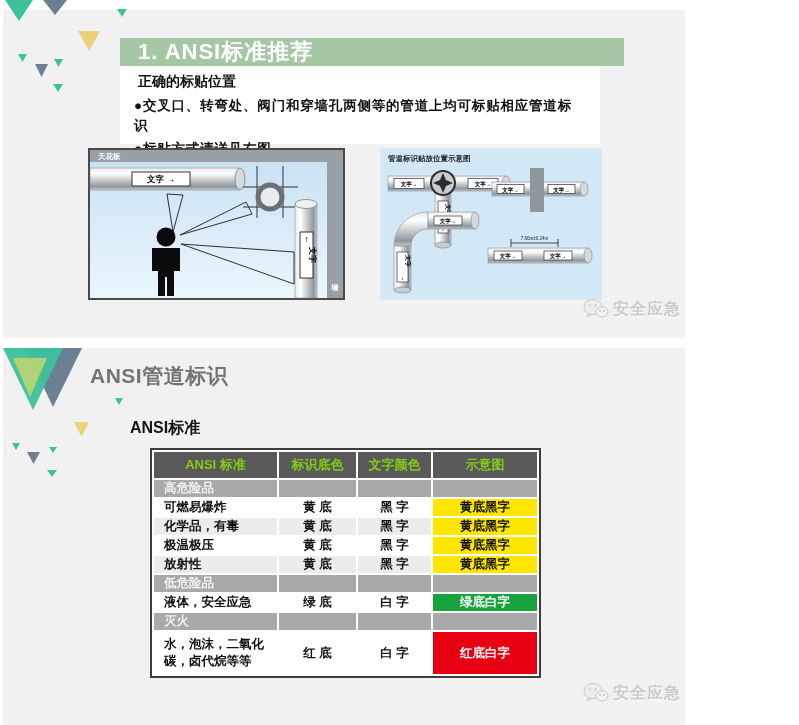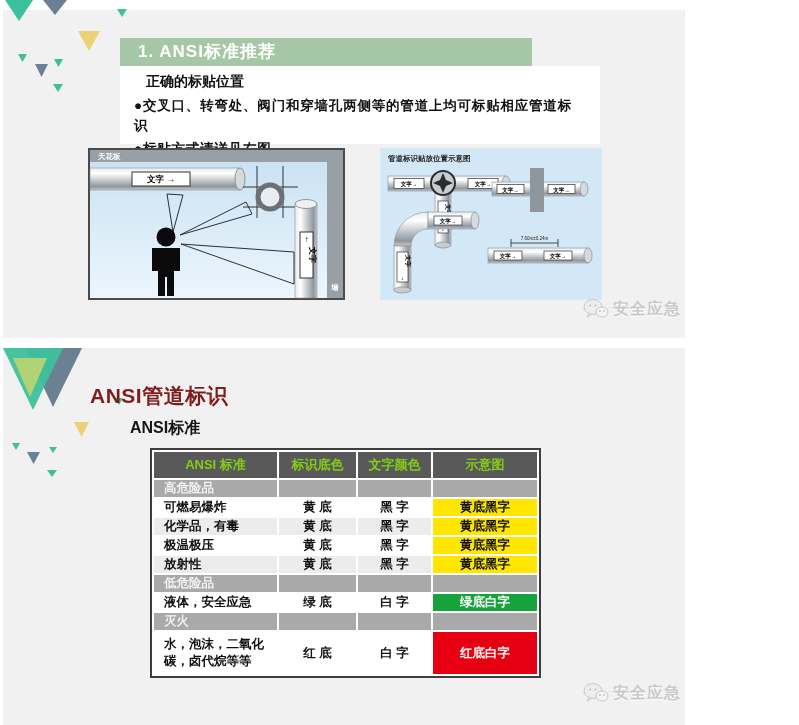--- a/index.html
+++ b/index.html
@@ -4,40 +4,40 @@
 <style>
   html,body{margin:0;padding:0;background:#ffffff;}
   .canvas{position:relative;width:799px;height:725px;background:#ffffff;overflow:hidden;
           font-family:"Liberation Sans",sans-serif;color:#111;}
   .panel{position:absolute;left:3px;width:682px;background:#f1f1f2;}
   #panel1{top:10px;height:328px;}
   #panel2{top:348px;height:377px;}
   .deco{position:absolute;pointer-events:none;}
 
   
-  .green-bar{position:absolute;left:117px;top:28px;width:412px;height:28px;background:#a6c7a5;
-             color:#ffffff;font-weight:bold;font-size:17px;line-height:28px;padding-left:18px;
+  .green-bar{position:absolute;left:117px;top:28px;width:504px;height:28px;background:#a6c7a5;
+             color:#ffffff;font-weight:bold;font-size:22px;line-height:28px;padding-left:18px;
              letter-spacing:1px;box-sizing:border-box;}
   .white-box{position:absolute;left:117px;top:56px;width:480px;height:78px;background:#ffffff;
              box-sizing:border-box;padding:7px 14px 0 14px;}
-  .box-heading{font-size:14px;font-weight:bold;color:#111;margin:0 0 5px 12px;}
+  .box-heading{font-size:14px;font-weight:bold;color:#111;margin:0 0 5px 4px;}
   .bullet{font-size:13.5px;font-weight:bold;color:#111;margin:0 0 4px 0;letter-spacing:0.8px;line-height:1.45;}
   .diagram{position:absolute;top:138px;}
   #diagram-left{left:85px;}
   #diagram-right{left:377px;}
 
   
   .watermark{position:absolute;display:flex;align-items:center;gap:4px;}
   .watermark span{font-size:16px;font-weight:bold;color:#c9c9c9;letter-spacing:1px;
                   text-shadow:0 1px 0 #ffffff;}
   #wm1{right:4px;top:288px;}
   #wm2{right:4px;top:334px;}
 
   
-  .s2-title{position:absolute;left:87px;top:14px;font-size:21px;font-weight:bold;color:#7f1d1d;letter-spacing:0.5px;margin-top:20px;}
+  .s2-title{position:absolute;left:87px;top:14px;font-size:21px;font-weight:bold;color:#737373;letter-spacing:0.5px;}
   .s2-subtitle{position:absolute;left:127px;top:70px;font-size:16px;font-weight:bold;color:#151515;}
   .table-wrap{position:absolute;left:147px;top:100px;border:2px solid #3d3d3d;background:#ffffff;}
   table{border-collapse:collapse;table-layout:fixed;width:385px;}
   col.c1{width:125px;} col.c2{width:79px;} col.c3{width:75px;} col.c4{width:106px;}
   th,td{border:2px solid #ffffff;padding:0;font-weight:bold;overflow:hidden;}
   th{background:#595959;color:#84cc16;font-size:13px;height:26px;text-align:center;font-weight:bold;}
   tr.group td{background:#a9a9a9;height:16px;}
   tr.group td.name{color:#f2f2f2;font-size:12.5px;text-align:left;padding-left:10px;}
   tr.data{height:14px;}
   tr.data td{font-size:12.5px;color:#111;text-align:center;}

